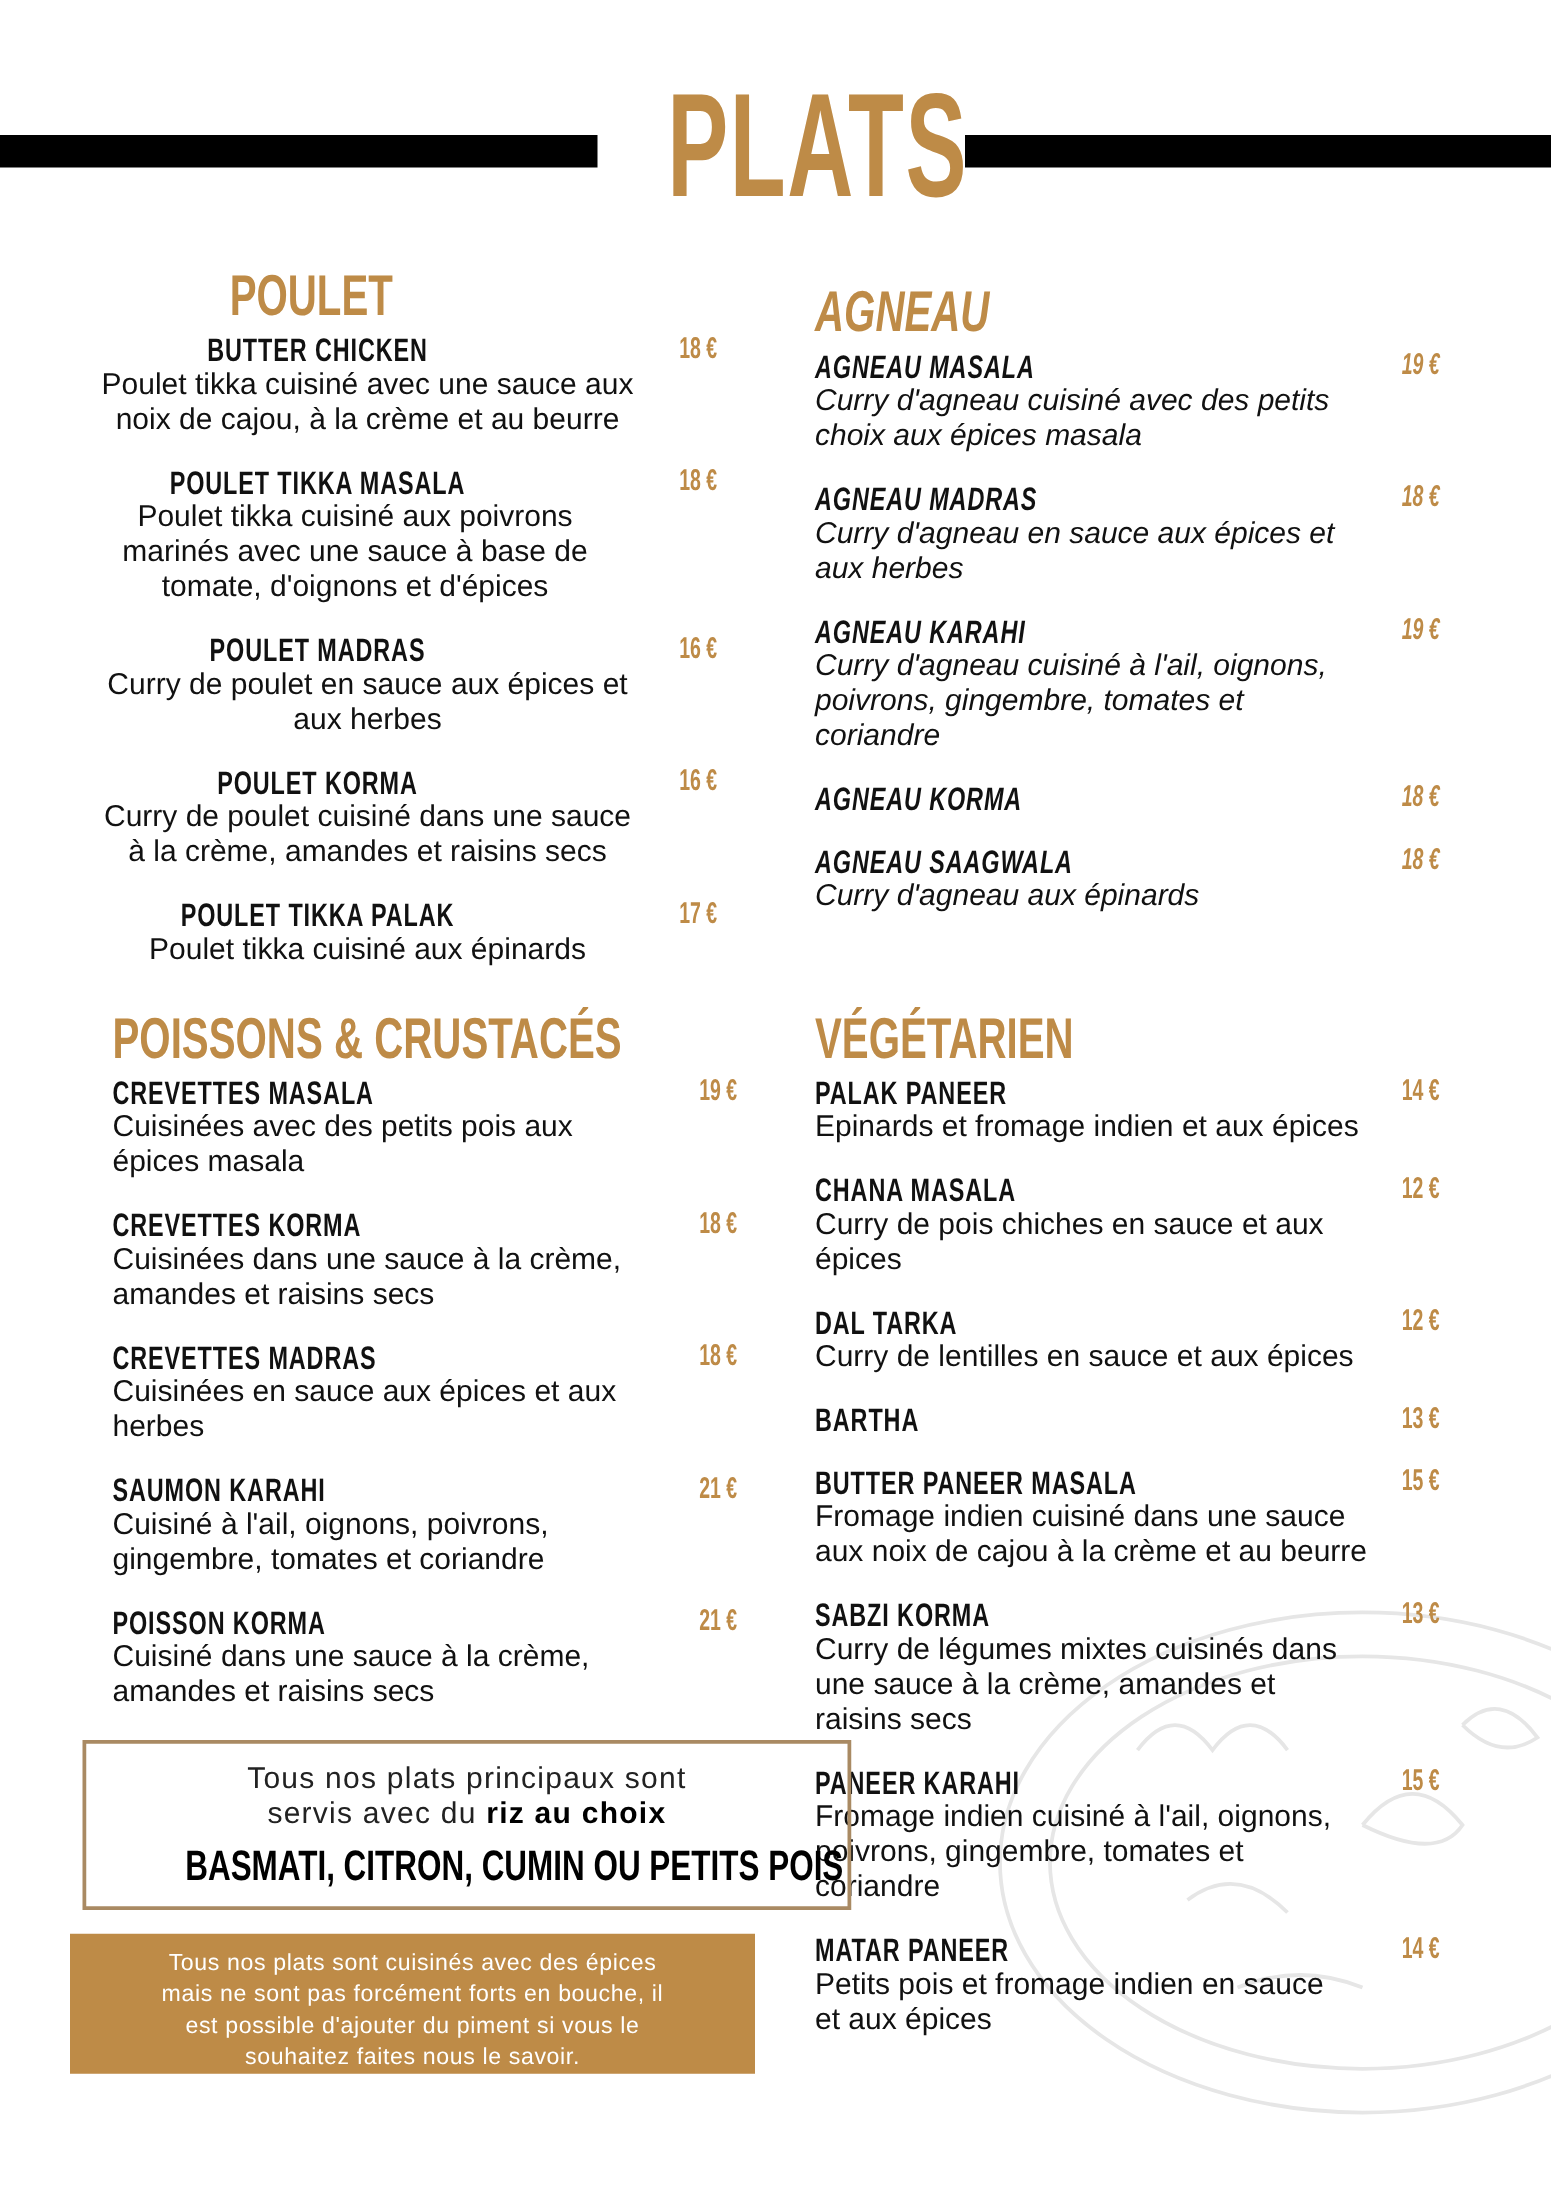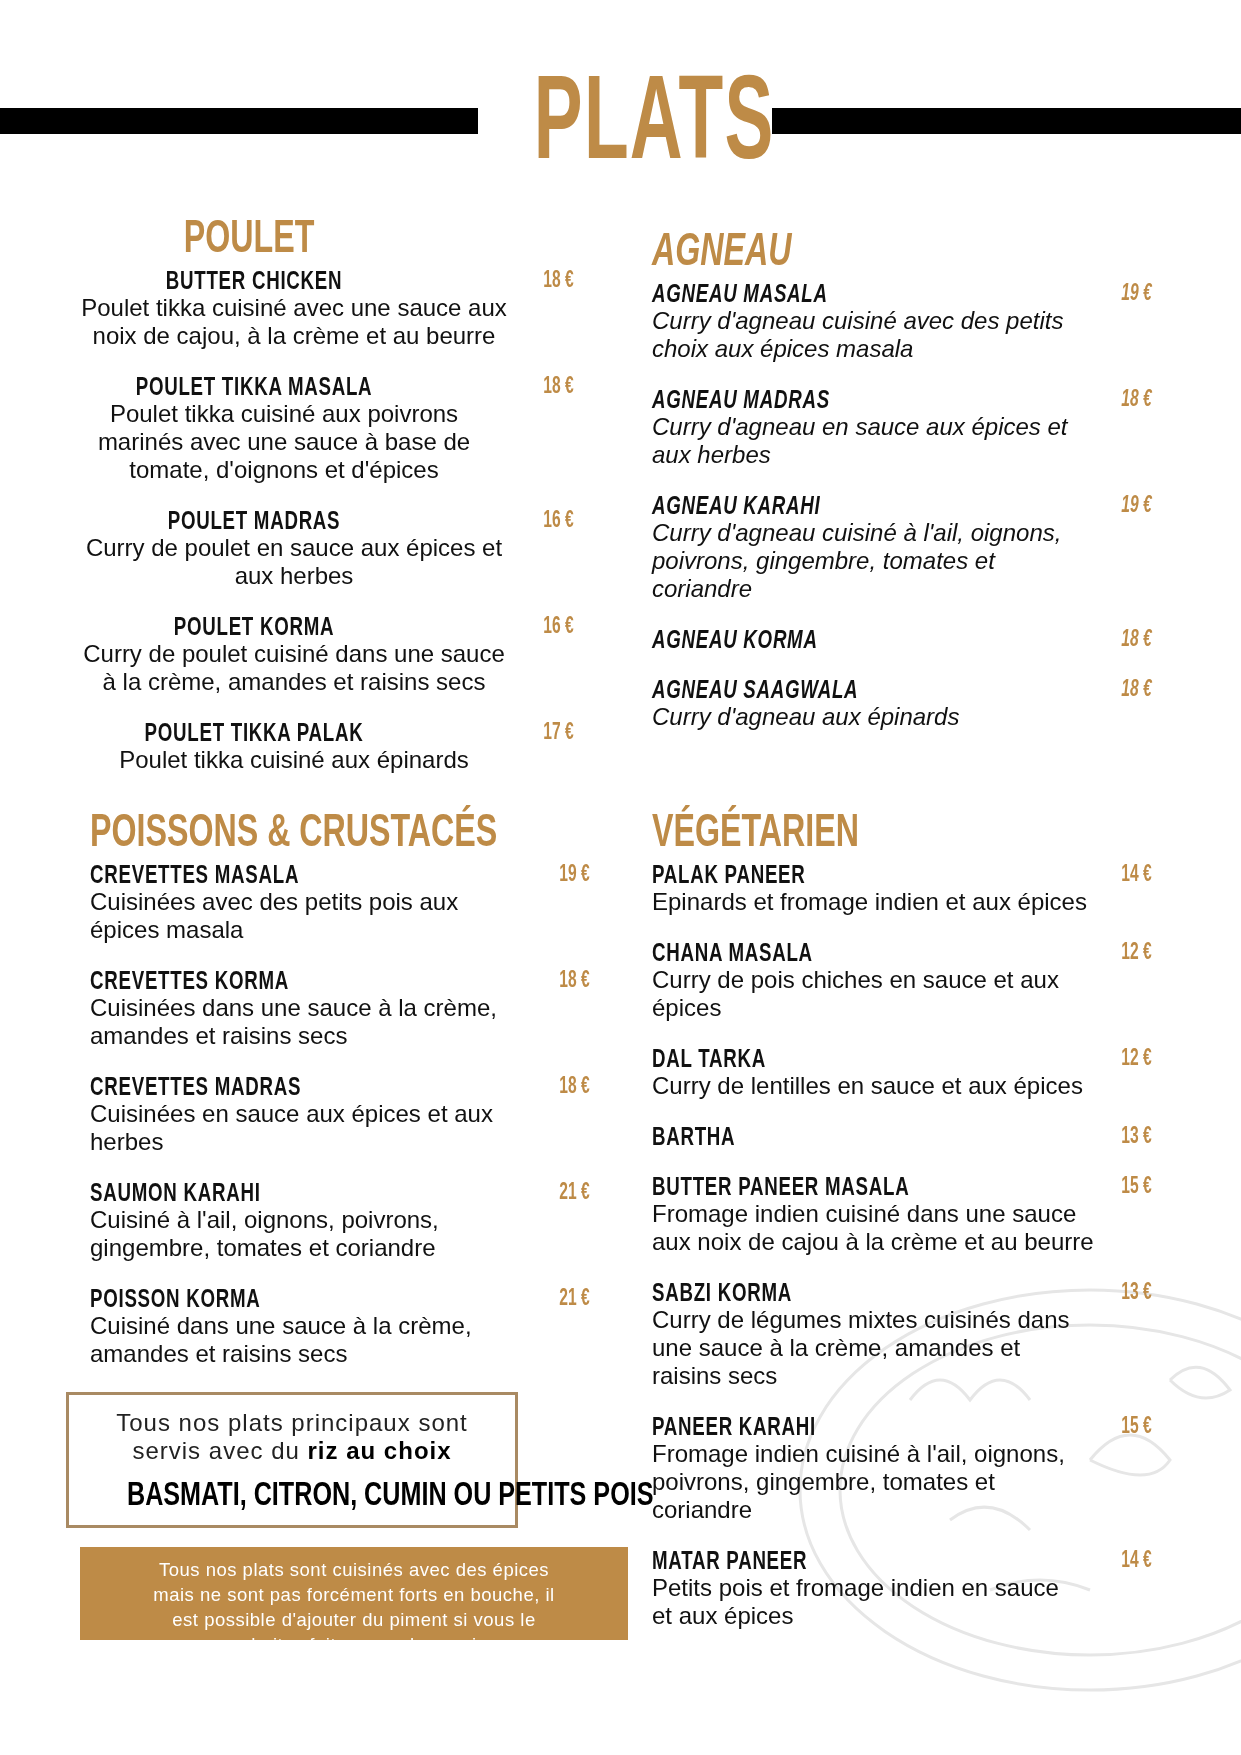--- a/index.html
+++ b/index.html
@@ -25,31 +25,31 @@
   .name {
     font-weight:700; font-size:26px; line-height:28px; color:#111; white-space:nowrap;
     transform:scaleX(0.72); transform-origin:left; letter-spacing:1px;
   }
   .price {
     position:absolute; right:0; top:0; font-weight:700; font-size:24px; line-height:26px;
     color:#BE8B47; transform:scaleX(0.65); transform-origin:right;
   }
   .desc { font-size:24px; line-height:28px; color:#111; width:440px; }
   .rice-box {
-    position:absolute; left:66px; top:1392px; width:452px; height:136px; box-sizing:border-box;
+    position:absolute; left:66px; top:1392px; width:615px; height:136px; box-sizing:border-box;
     border:3px solid #A98A63; text-align:center; padding-top:14px;
   }
   .rice-line { font-size:24px; line-height:28px; color:#222; letter-spacing:1px; }
   .rice-line b { font-weight:700; color:#000; }
   .rice-choice {
     font-weight:700; font-size:34px; line-height:40px; color:#000; margin-top:8px;
     transform:scaleX(0.74); transform-origin:center; white-space:nowrap;
   }
   .spice-box {
-    position:absolute; left:80px; top:1547px; width:548px; height:93px; background:#BE8B47;
+    position:absolute; left:56px; top:1547px; width:548px; height:112px; background:#BE8B47;
     color:#fff; text-align:center; font-size:18.5px; line-height:25px; padding-top:10px;
     box-sizing:border-box; letter-spacing:0.5px;
   }
   .bowl {
     position:absolute; left:790px; top:1260px; width:600px; height:460px;
   }
 </style>
 </head>
 <body>
 

